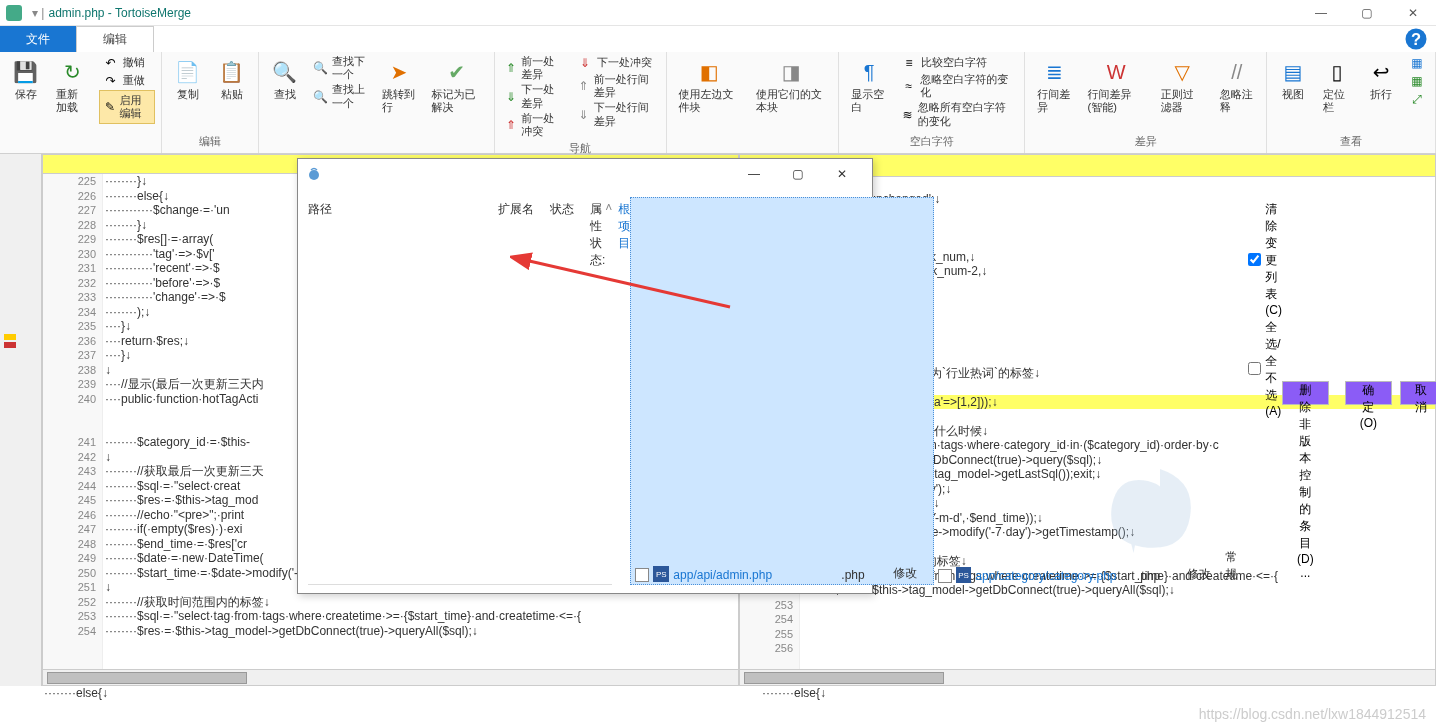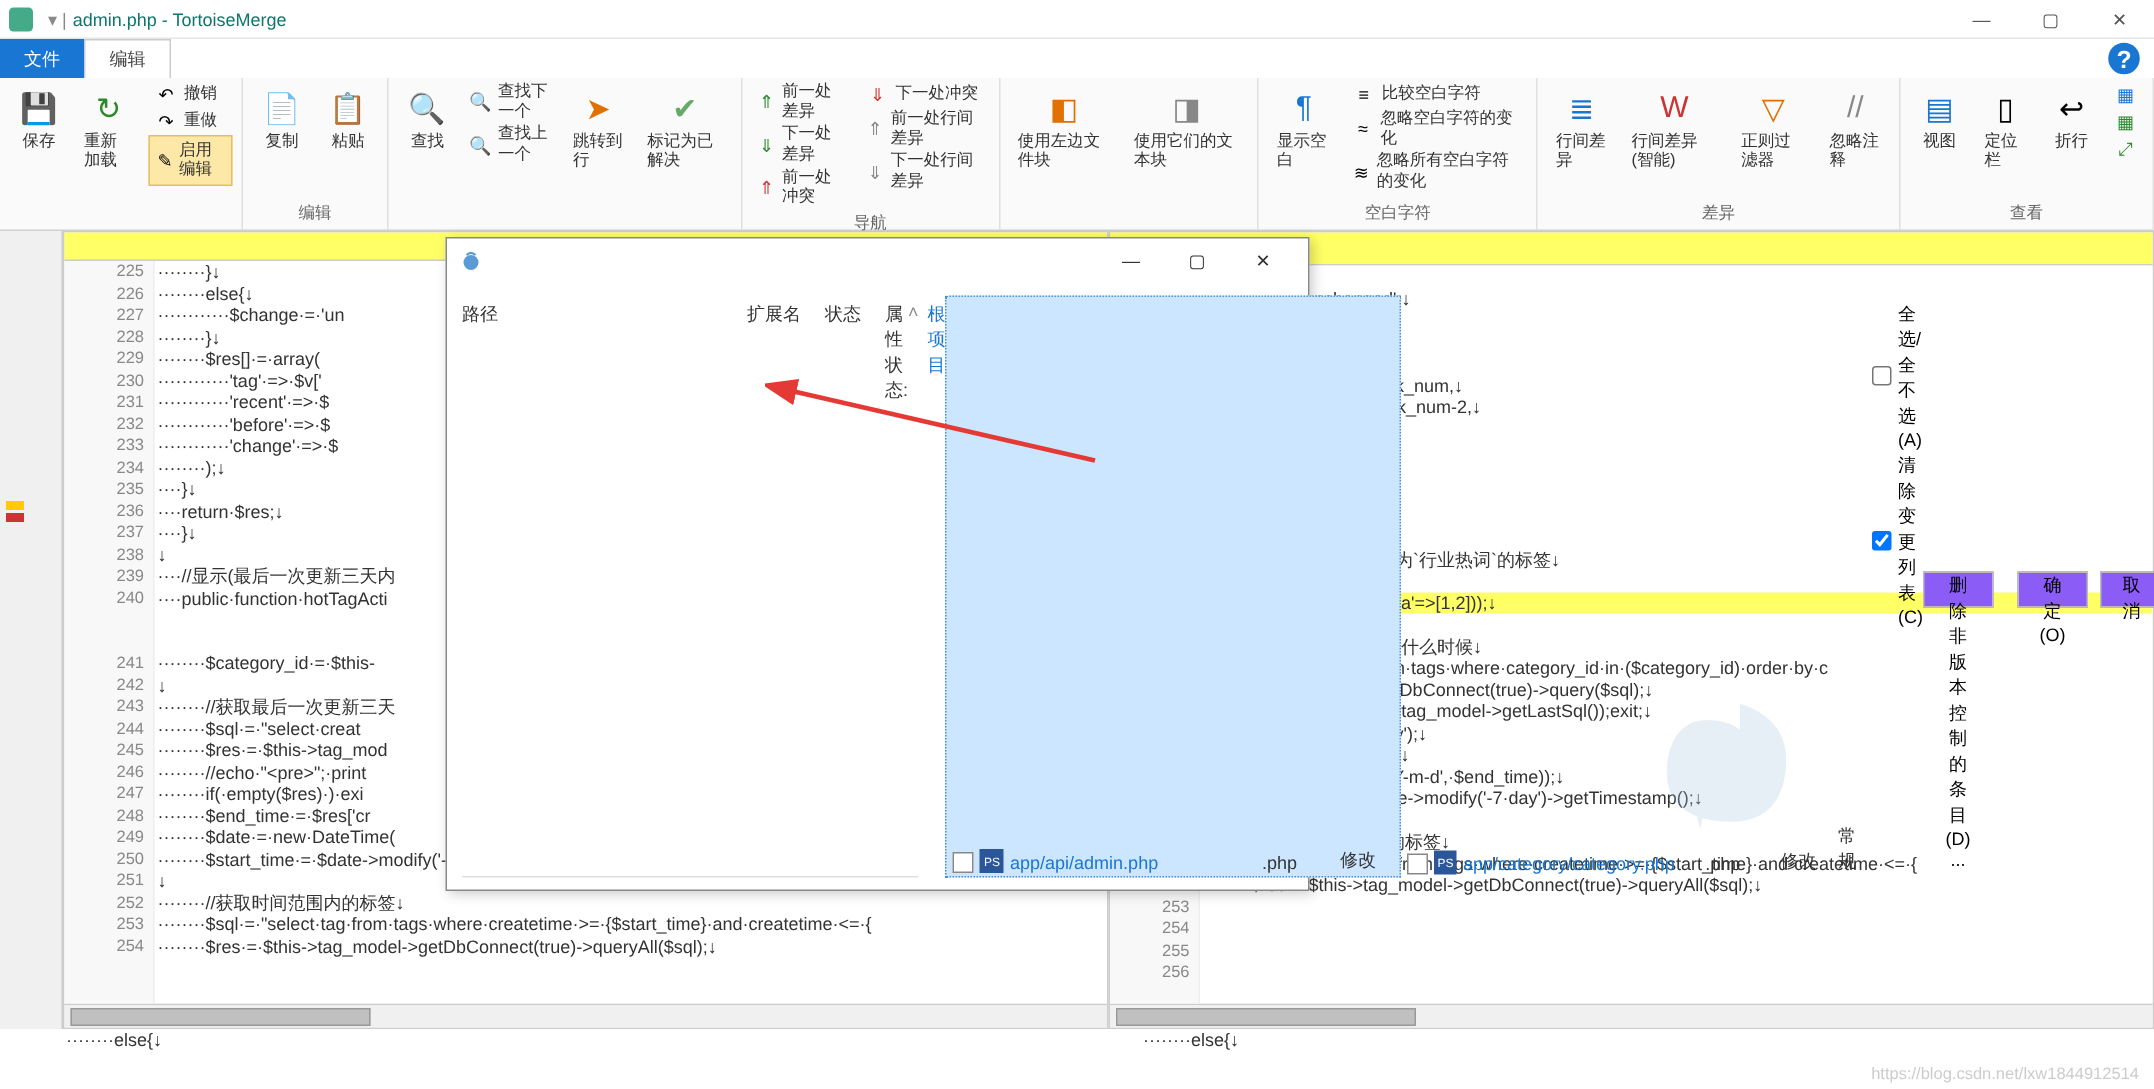--- a/index.html
+++ b/index.html
@@ -8,21 +8,21 @@
 
 .titlebar { height: 26px; display: flex; align-items: center; background: #fff; border-bottom: 1px solid #e5e5e5; }
 .titlebar .icon { width: 16px; height: 16px; margin: 0 6px; background: #4a8; border-radius: 3px; }
 .titlebar .sep { color: #888; margin: 0 4px; }
 .titlebar .title { color: #0f766e; font-size: 12px; }
 .titlebar .wincontrols { margin-left: auto; display: flex; }
 .titlebar .wincontrols div { width: 46px; height: 26px; display: flex; align-items: center; justify-content: center; color: #555; }
 
 
 .ribbon-tabs { height: 26px; display: flex; align-items: stretch; background: #fff; }
-.ribbon-tabs .tab { padding: 0 16px; display: flex; align-items: center; color: #444; cursor: pointer; }
+.ribbon-tabs .tab { padding: 0 26px; display: flex; align-items: center; color: #444; cursor: pointer; }
 .ribbon-tabs .tab.file { background: #1976d2; color: #fff; }
 .ribbon-tabs .tab.active { border: 1px solid #ccc; border-bottom: none; }
 .ribbon-tabs .help { margin-left: auto; width: 24px; display: flex; align-items: center; justify-content: center; color: #1976d2; margin-right: 8px; }
 
 
 .ribbon { height: 102px; display: flex; background: #fafafa; border-bottom: 1px solid #d0d0d0; }
 .rgroup { display: flex; flex-direction: column; border-right: 1px solid #e0e0e0; padding: 2px 6px; }
 .rgroup .items { display: flex; flex: 1; align-items: flex-start; gap: 4px; }
 .rgroup .glabel { text-align: center; color: #666; font-size: 11px; padding: 2px 0; }
 .rbtn { display: flex; flex-direction: column; align-items: center; justify-content: flex-start; padding: 4px 6px; min-width: 40px; cursor: pointer; }
@@ -43,21 +43,21 @@
 .code-area { flex: 1; display: flex; overflow: hidden; background: #fff; font-family: Consolas, monospace; font-size: 12px; position: relative; }
 .gutter { width: 60px; background: #f8f8f8; border-right: 1px solid #eee; text-align: right; color: #888; padding-right: 6px; line-height: 14.5px; font-size: 11px; white-space: pre; overflow: hidden; }
 .codetext { flex: 1; white-space: pre; line-height: 14.5px; color: #333; overflow: hidden; padding-left: 2px; }
 .codetext .hl-yellow { background: #ffff66; display: inline-block; width: 100%; }
 .hscroll { height: 16px; background: #f0f0f0; border-top: 1px solid #ccc; display: flex; align-items: center; }
 .hscroll .thumb { height: 12px; background: #c0c0c0; border: 1px solid #999; width: 200px; margin-left: 4px; }
 
 
 .bottom-code { display: flex; height: 38px; font-family: Consolas, monospace; font-size: 12px; white-space: pre; line-height: 14px; color: #333; }
 .bottom-code .half { flex: 1; padding-left: 44px; overflow: hidden; }
-.watermark { position: absolute; right: 10px; bottom: 4px; color: #ccc; font-size: 11px; margin-left: 44px; }
+.watermark { position: absolute; right: 10px; bottom: 4px; color: #ccc; font-size: 14px; margin-left: 44px; }
 
 
 .dialog { position: absolute; left: 297px; top: 158px; width: 576px; height: 436px; background: #fff; border: 1px solid #888; box-shadow: 2px 2px 8px rgba(0,0,0,.2); display: flex; flex-direction: column; z-index: 100; }
 .dialog .dtitlebar { height: 30px; display: flex; align-items: center; padding: 0 8px; }
 .dialog .dtitlebar .dicon { width: 16px; height: 16px; margin-right: 6px; color: #5b9bd5; }
 .dialog .dtitlebar .dtitle { font-size: 12px; color: #333; }
 .dialog .dtitlebar .dwin { margin-left: auto; display: flex; gap: 0; }
 .dialog .dtitlebar .dwin div { width: 44px; height: 28px; display: flex; align-items: center; justify-content: center; color: #333; }
 .dialog .dbody { flex: 1; padding: 8px 10px; display: flex; flex-direction: row; }
 .dialog .listhead { display: flex; font-size: 12px; color: #333; border-bottom: 1px solid #ddd; padding: 4px 0; }
@@ -508,26 +508,26 @@
       <div class="fstat">修改</div>
       <div class="fprop">常规</div>
     </div>
     <div class="listspace">
       <svg class="swirl" viewBox="0 0 100 100">
         <path d="M60 20 Q90 30 85 60 Q80 90 45 85 Q15 80 20 50 Q25 25 50 30 Q70 35 65 55 Q60 72 42 68 L38 90 L30 60 L60 55 Z" fill="#a8c4e0" opacity="0.8"></path>
       </svg>
     </div>
     <div class="dopts">
       <label>
+          <input type="checkbox" checked="" style="">
+          <span>清除变更列表(C)</span>
+        </label>
+      <label>
           <input type="checkbox" style="">
           <span>全选/全不选(A)</span>
-        </label>
-      <label>
-          <input type="checkbox" checked="" style="">
-          <span>清除变更列表(C)</span>
         </label>
     </div>
     <div class="dbuttons">
       <button>删除非版本控制的条目(D) ...</button>
       <div class="spacer"></div>
       <button>确定(O)</button>
       <button>取消</button>
       <button>帮助</button>
     </div>
   </div>

